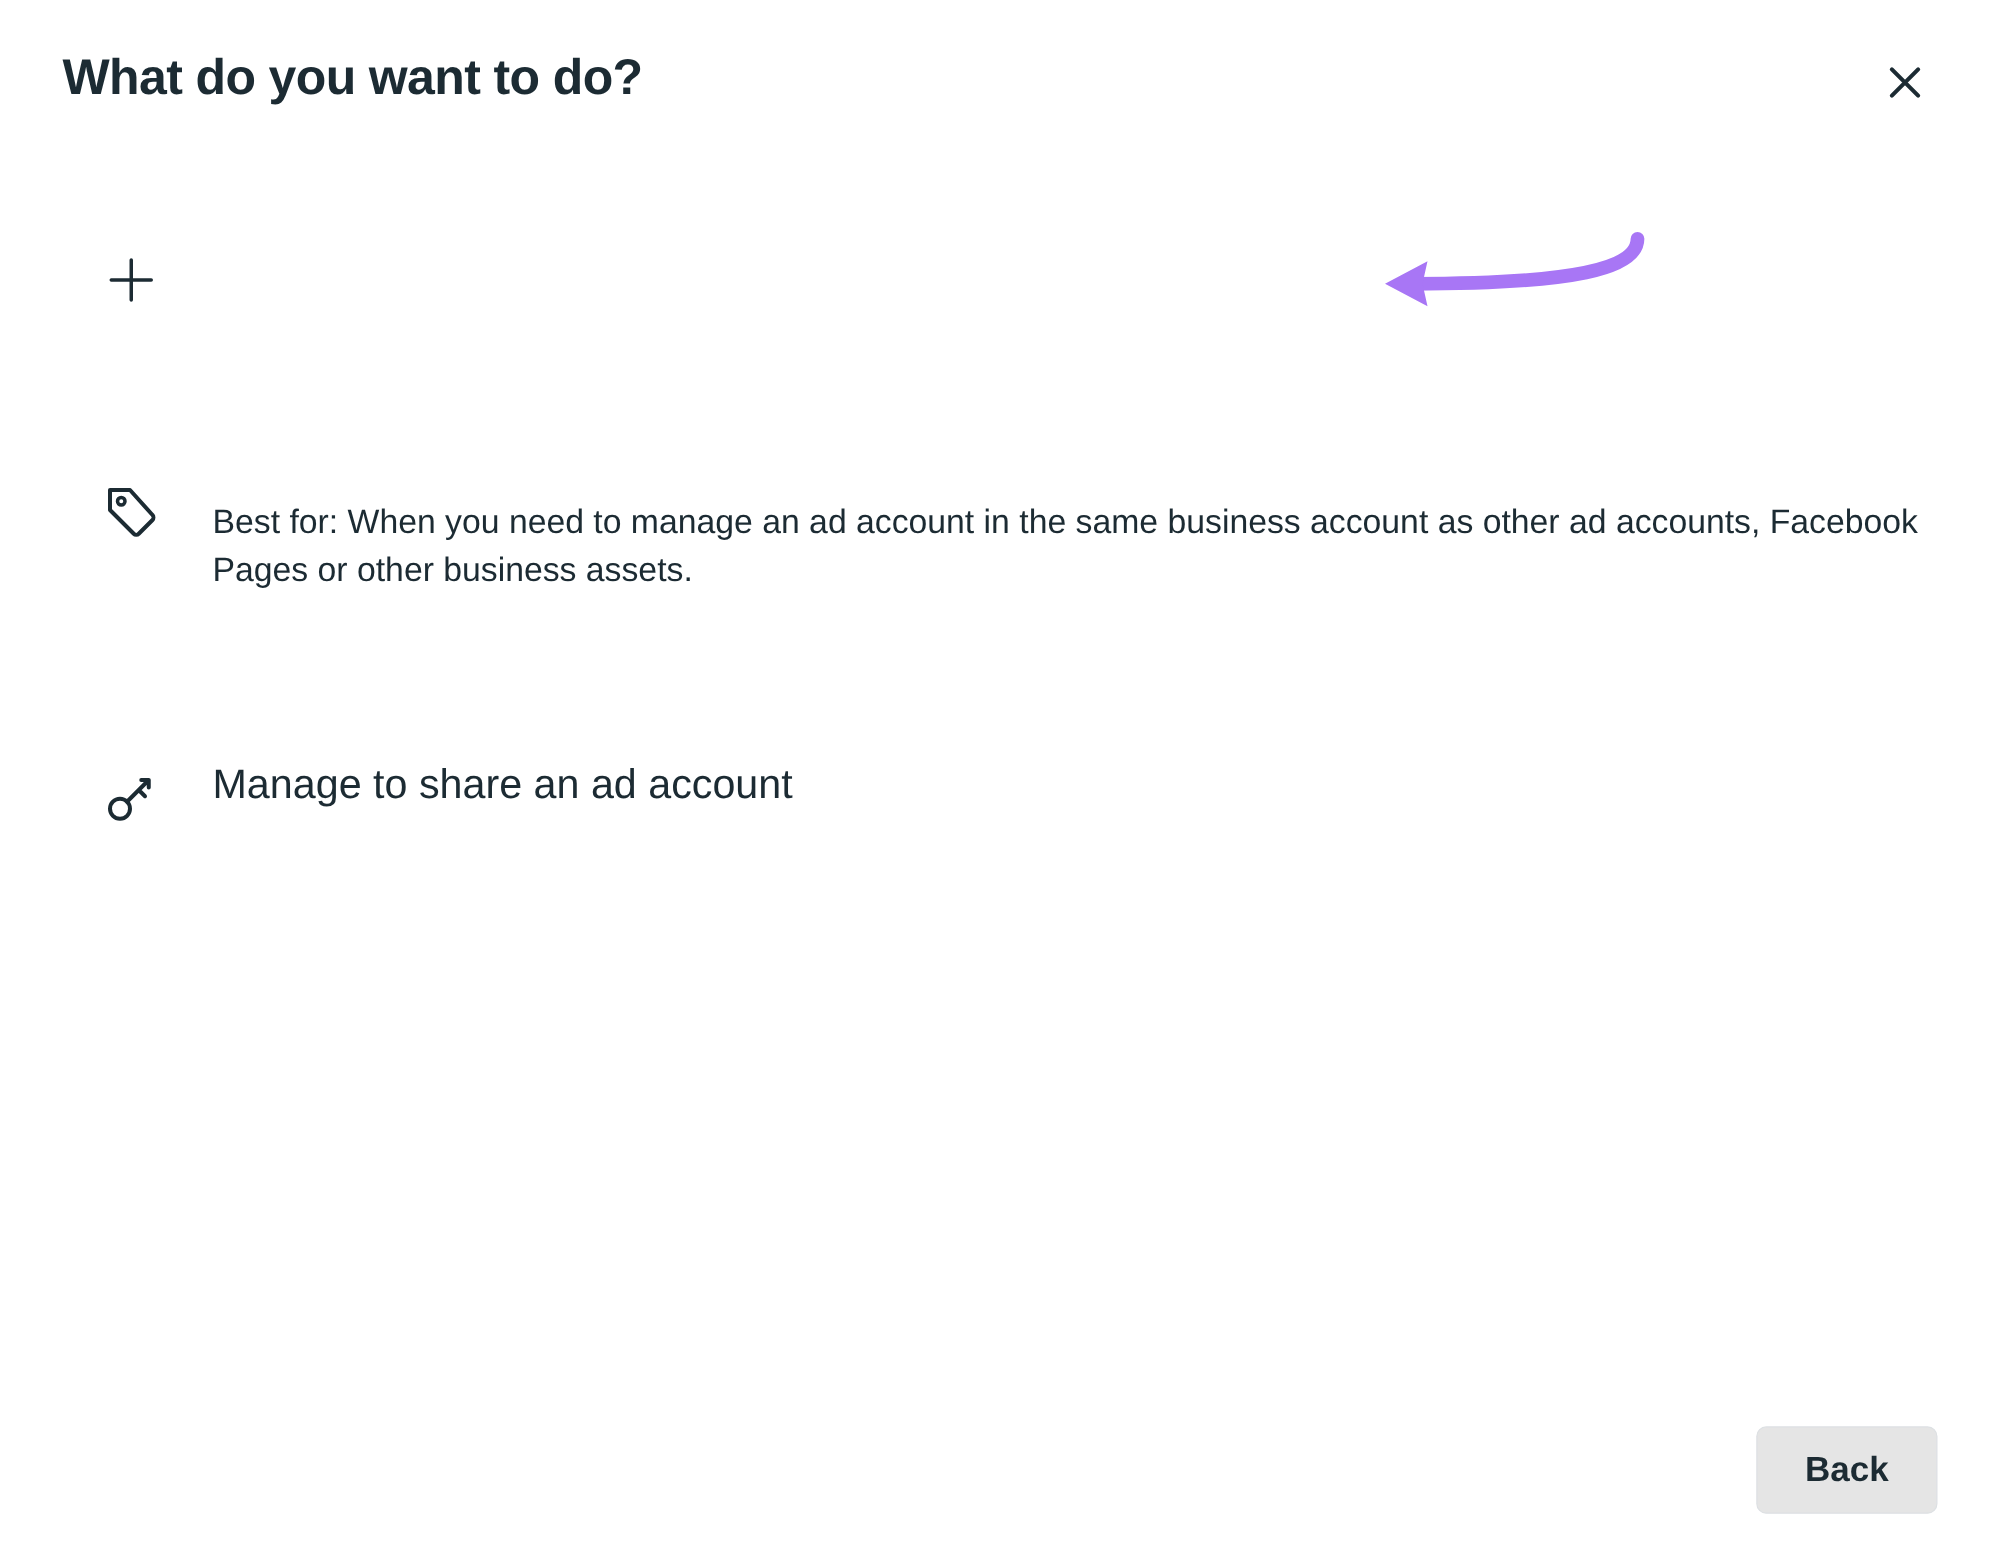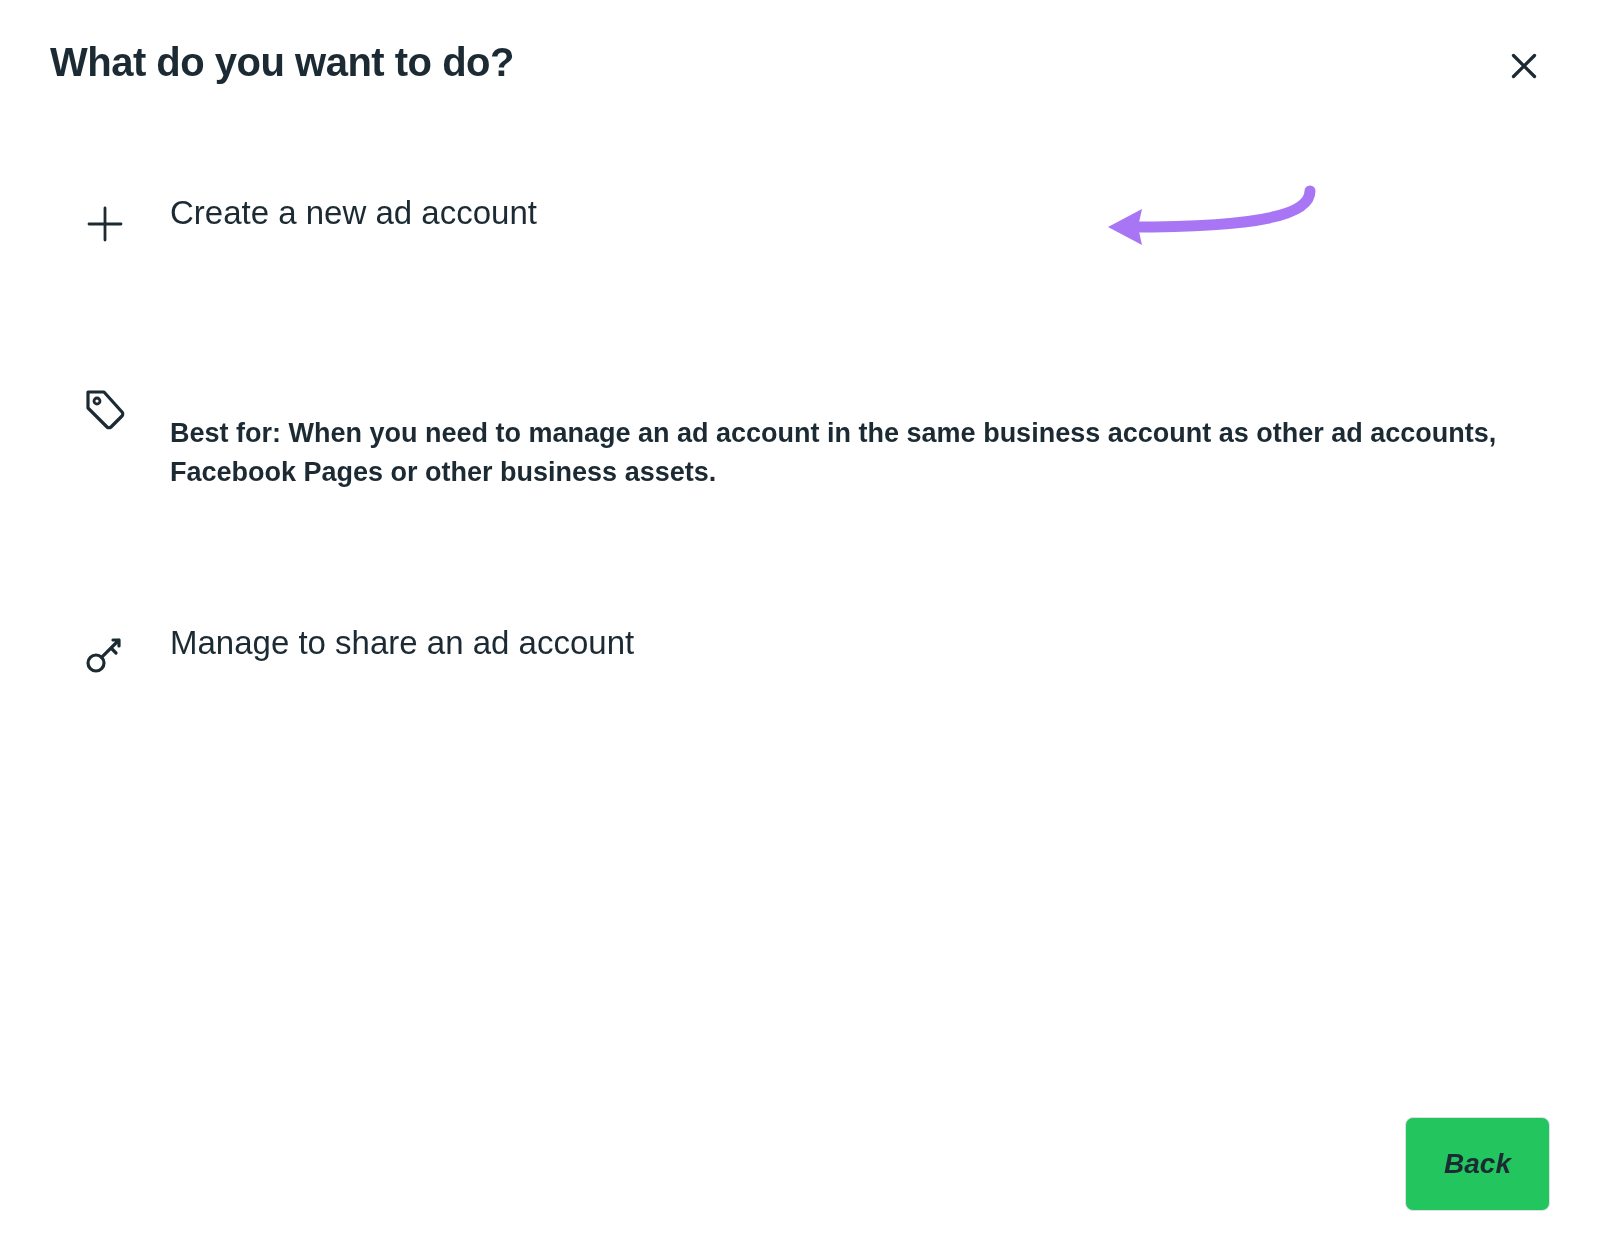--- a/index.html
+++ b/index.html
@@ -81,41 +81,40 @@
       line-height: 1.3;
     }
     .option-description {
       font-size: 27px;
       font-weight: 400;
       color: #1c2b33;
       line-height: 1.45;
     }
     .option-bestfor {
       font-size: 27px;
-      font-weight: 700;
+      font-weight: 400;
       color: #1c2b33;
       line-height: 1.45;
-      margin-top: 36px;
+      margin-top: 20px;
     }
     .footer {
       position: absolute;
       bottom: 40px;
       right: 50px;
     }
     .back-btn {
-      background: #22c55e;
+      background: #e5e5e5;
       border: 1px solid #dde0e3;
       border-radius: 8px;
-      padding: 30px 38px;
+      padding: 18px 38px;
       font-size: 28px;
       font-weight: 600;
       color: #1c2b33;
       cursor: pointer;
       font-family: inherit;
-      font-style: italic;
     }
     .arrow-annotation {
       position: absolute;
       top: 185px;
       left: 1100px;
       pointer-events: none;
     }
   </style>
 </head>
 <body>
@@ -132,21 +131,20 @@
 
   <div class="options">
 
     <div class="option">
       <div class="option-icon">
         <svg viewBox="0 0 24 24">
           <path d="M12 4 L12 20 M4 12 L20 12" stroke="#1c2b33" stroke-width="1.4" fill="none" stroke-linecap="round"></path>
         </svg>
       </div>
       <div class="option-content">
-        <div class="option-title">Create a new ad account</div>
       </div>
     </div>
 
     <div class="option">
       <div class="option-icon">
         <svg viewBox="0 0 24 24">
           <path d="M11.5 3 L3.5 3 L3.5 11 L13 20.5 C13.5 21 14.5 21 15 20.5 L20.5 15 C21 14.5 21 13.5 20.5 13 L11.5 3 Z" stroke="#1c2b33" stroke-width="1.6" fill="none" stroke-linejoin="round"></path>
           <circle cx="8" cy="7.5" r="1.5" stroke="#1c2b33" stroke-width="1.4" fill="none"></circle>
         </svg>
       </div>

